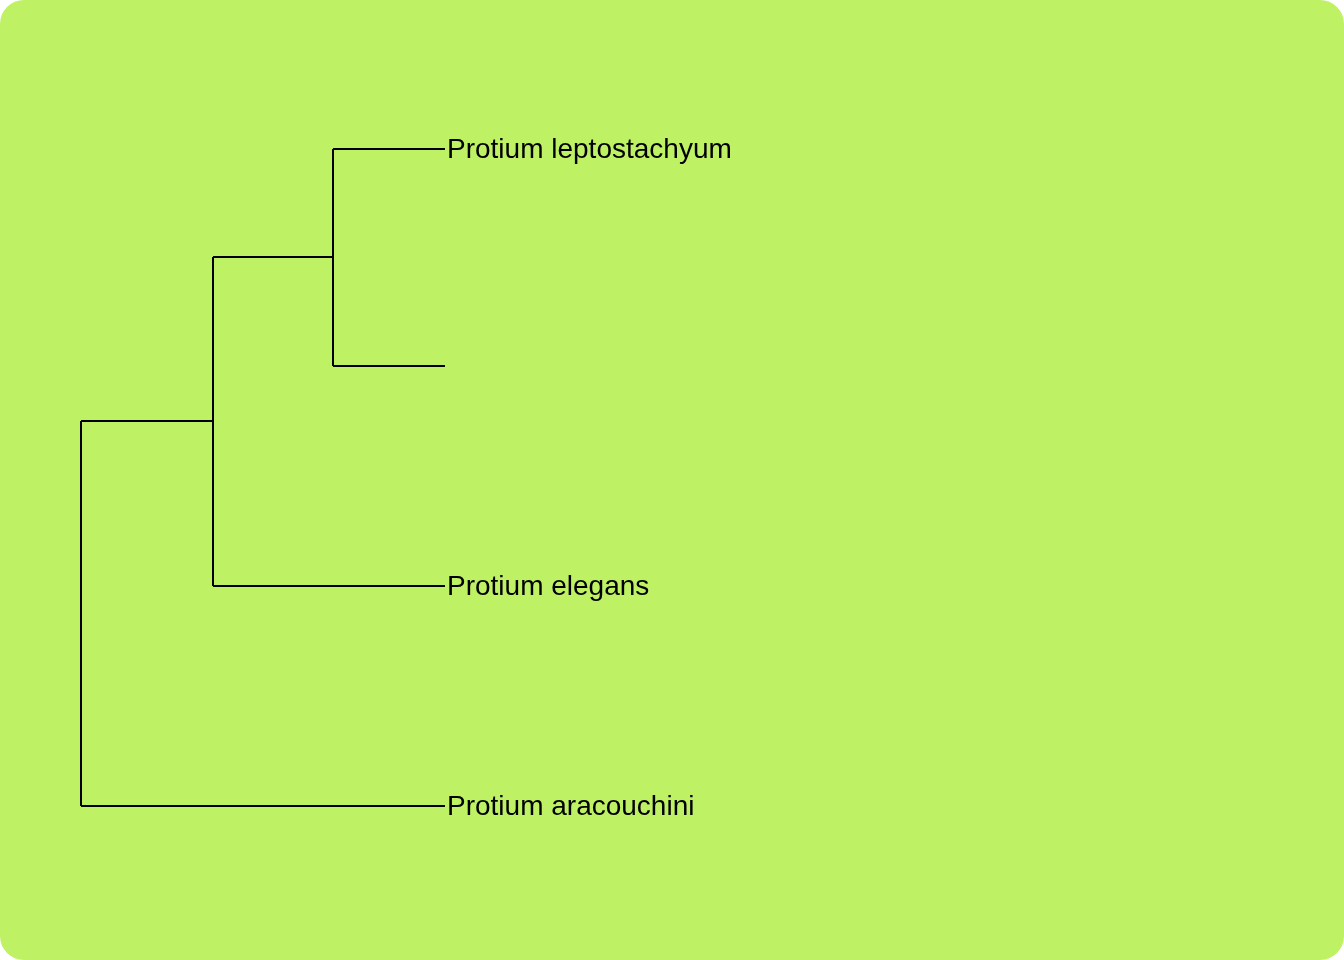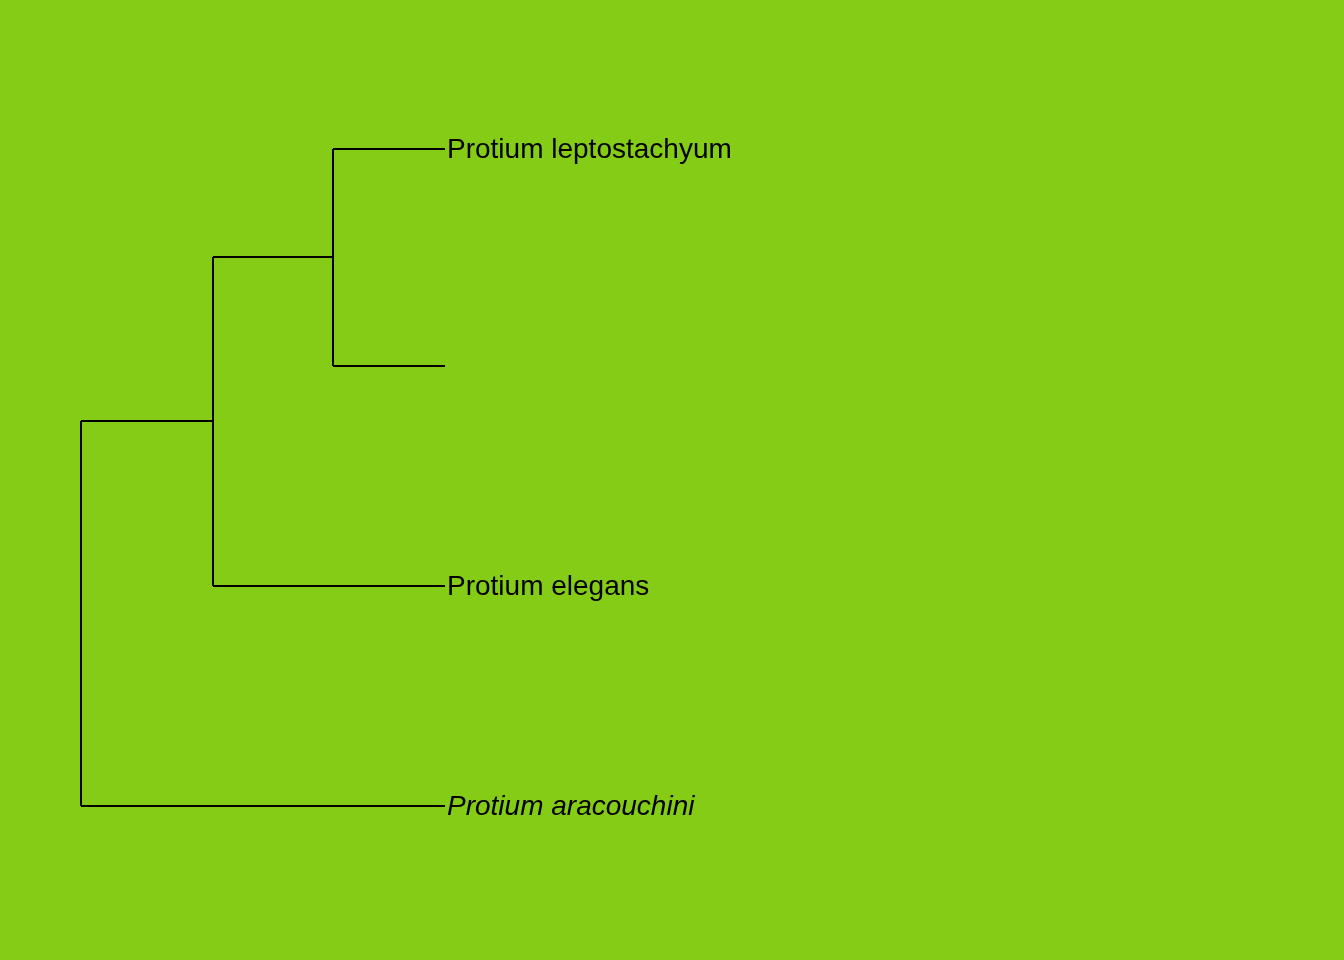--- a/index.html
+++ b/index.html
@@ -10,21 +10,22 @@
   body {
     width: 1344px;
     height: 960px;
     font-family: "Liberation Sans", sans-serif;
     overflow: hidden;
   }
   #canvas {
     position: relative;
     width: 1344px;
     height: 960px;
-    background: #84cc16;
+    background: #bef264;
+    border-radius: 24px;
   }
   #tree-svg {
     position: absolute;
     left: 0;
     top: 0;
     width: 1344px;
     height: 960px;
   }
   .tip-label {
     position: absolute;
@@ -56,15 +57,15 @@
         <line x1="81" y1="806" x2="445" y2="806" stroke="#000000" stroke-width="2"></line>
       </g>
 
   </svg>
 
   <span class="tip-label" style="left:447px; top:135px;">Protium leptostachyum</span>
 
 
   <span class="tip-label" style="left:447px; top:572px;">Protium elegans</span>
 
-  <span class="tip-label" style="left:447px; top:792px;font-style:italic;">Protium aracouchini</span>
+  <span class="tip-label" style="left:447px; top:792px;">Protium aracouchini</span>
 
 </div>
 
 </body></html>

